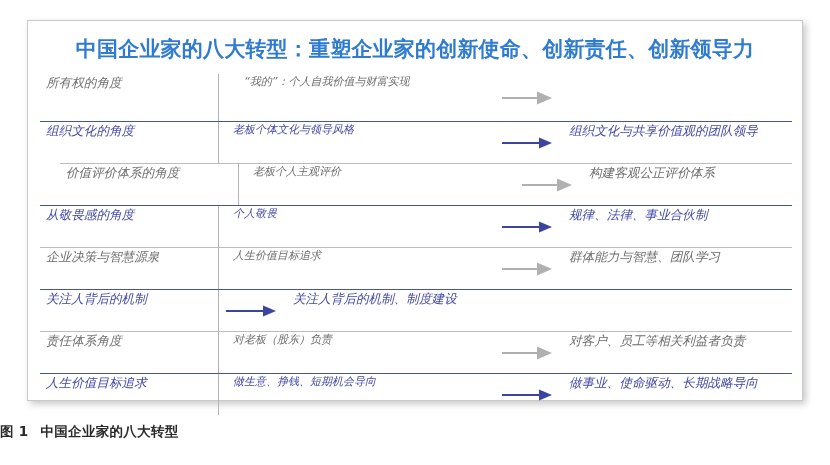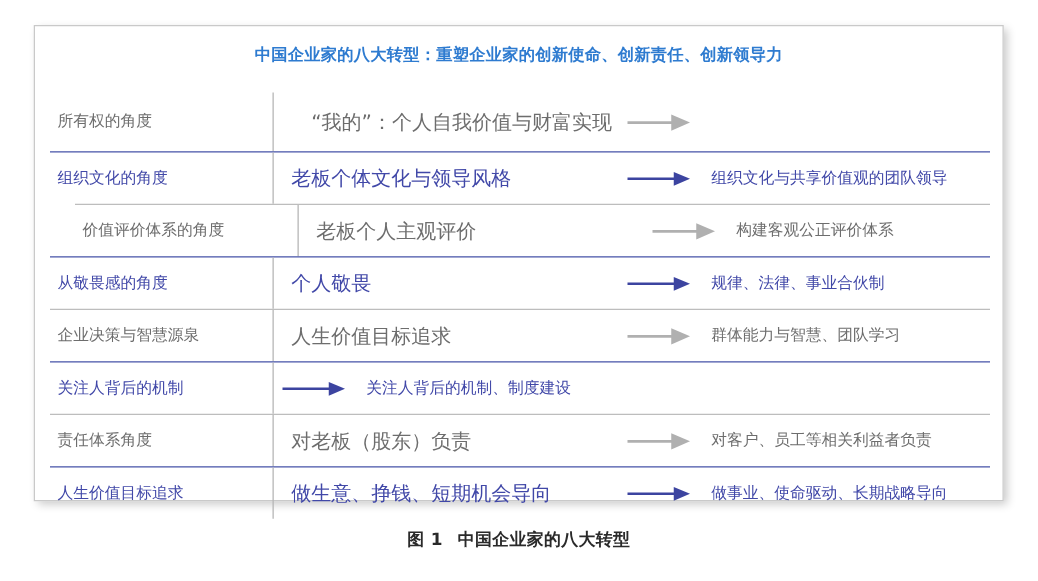--- a/index.html
+++ b/index.html
@@ -34,38 +34,38 @@
     box-sizing: border-box;
   }
 
   #panel-title {
     position: absolute;
     left: 0;
     top: 14px;
     width: 100%;
     text-align: center;
     color: #2e7bd0;
-    font-size: 13px;
+    font-size: 21px;
     font-weight: bold;
     letter-spacing: 0.2px;
     white-space: nowrap;
   }
 
   #matrix {
     position: absolute;
     left: 12px;
     top: 53px;
     width: 752px;
   }
 
   .row {
     display: flex;
-    align-items: center;
     box-sizing: border-box;
     position: relative;
+    font-style: italic;
   }
 
   
   .sep-blue { border-top: 1.6px solid #4653a8; }
   .sep-gray { border-top: 1px solid #bdbdbd; }
   .sep-none { border-top: 0; }
 
   .cell-a {
     width: 178px;
     flex: 0 0 178px;
@@ -81,21 +81,21 @@
     width: 0;
     border-left: 1px solid #b4b4b4;
     margin: 0;
   }
 
   .cell-b {
     width: 276px;
     flex: 0 0 276px;
     padding-left: 14px;
     box-sizing: border-box;
-    font-size: 16px;
+    font-size: 11px;
     line-height: 1.5;
   }
 
   .cell-arrow {
     width: 64px;
     flex: 0 0 64px;
     display: flex;
     align-items: center;
     justify-content: center;
     box-sizing: border-box;
@@ -118,21 +118,21 @@
   .row.plain .cell-b,
   .row.plain .cell-c { color: #6d6d6d; }
 
   .arrow-svg { display: block; }
 
   #caption {
     position: absolute;
     left: 0;
     top: 423px;
     width: 100%;
-    text-align: center;
+    text-align: left;
     color: #2a2a2a;
     font-size: 13.5px;
     font-weight: bold;
     letter-spacing: 0.3px;
   }
   #caption .cap-gap { display: inline-block; width: 12px; }
 </style>
 </head>
 <body>
 

